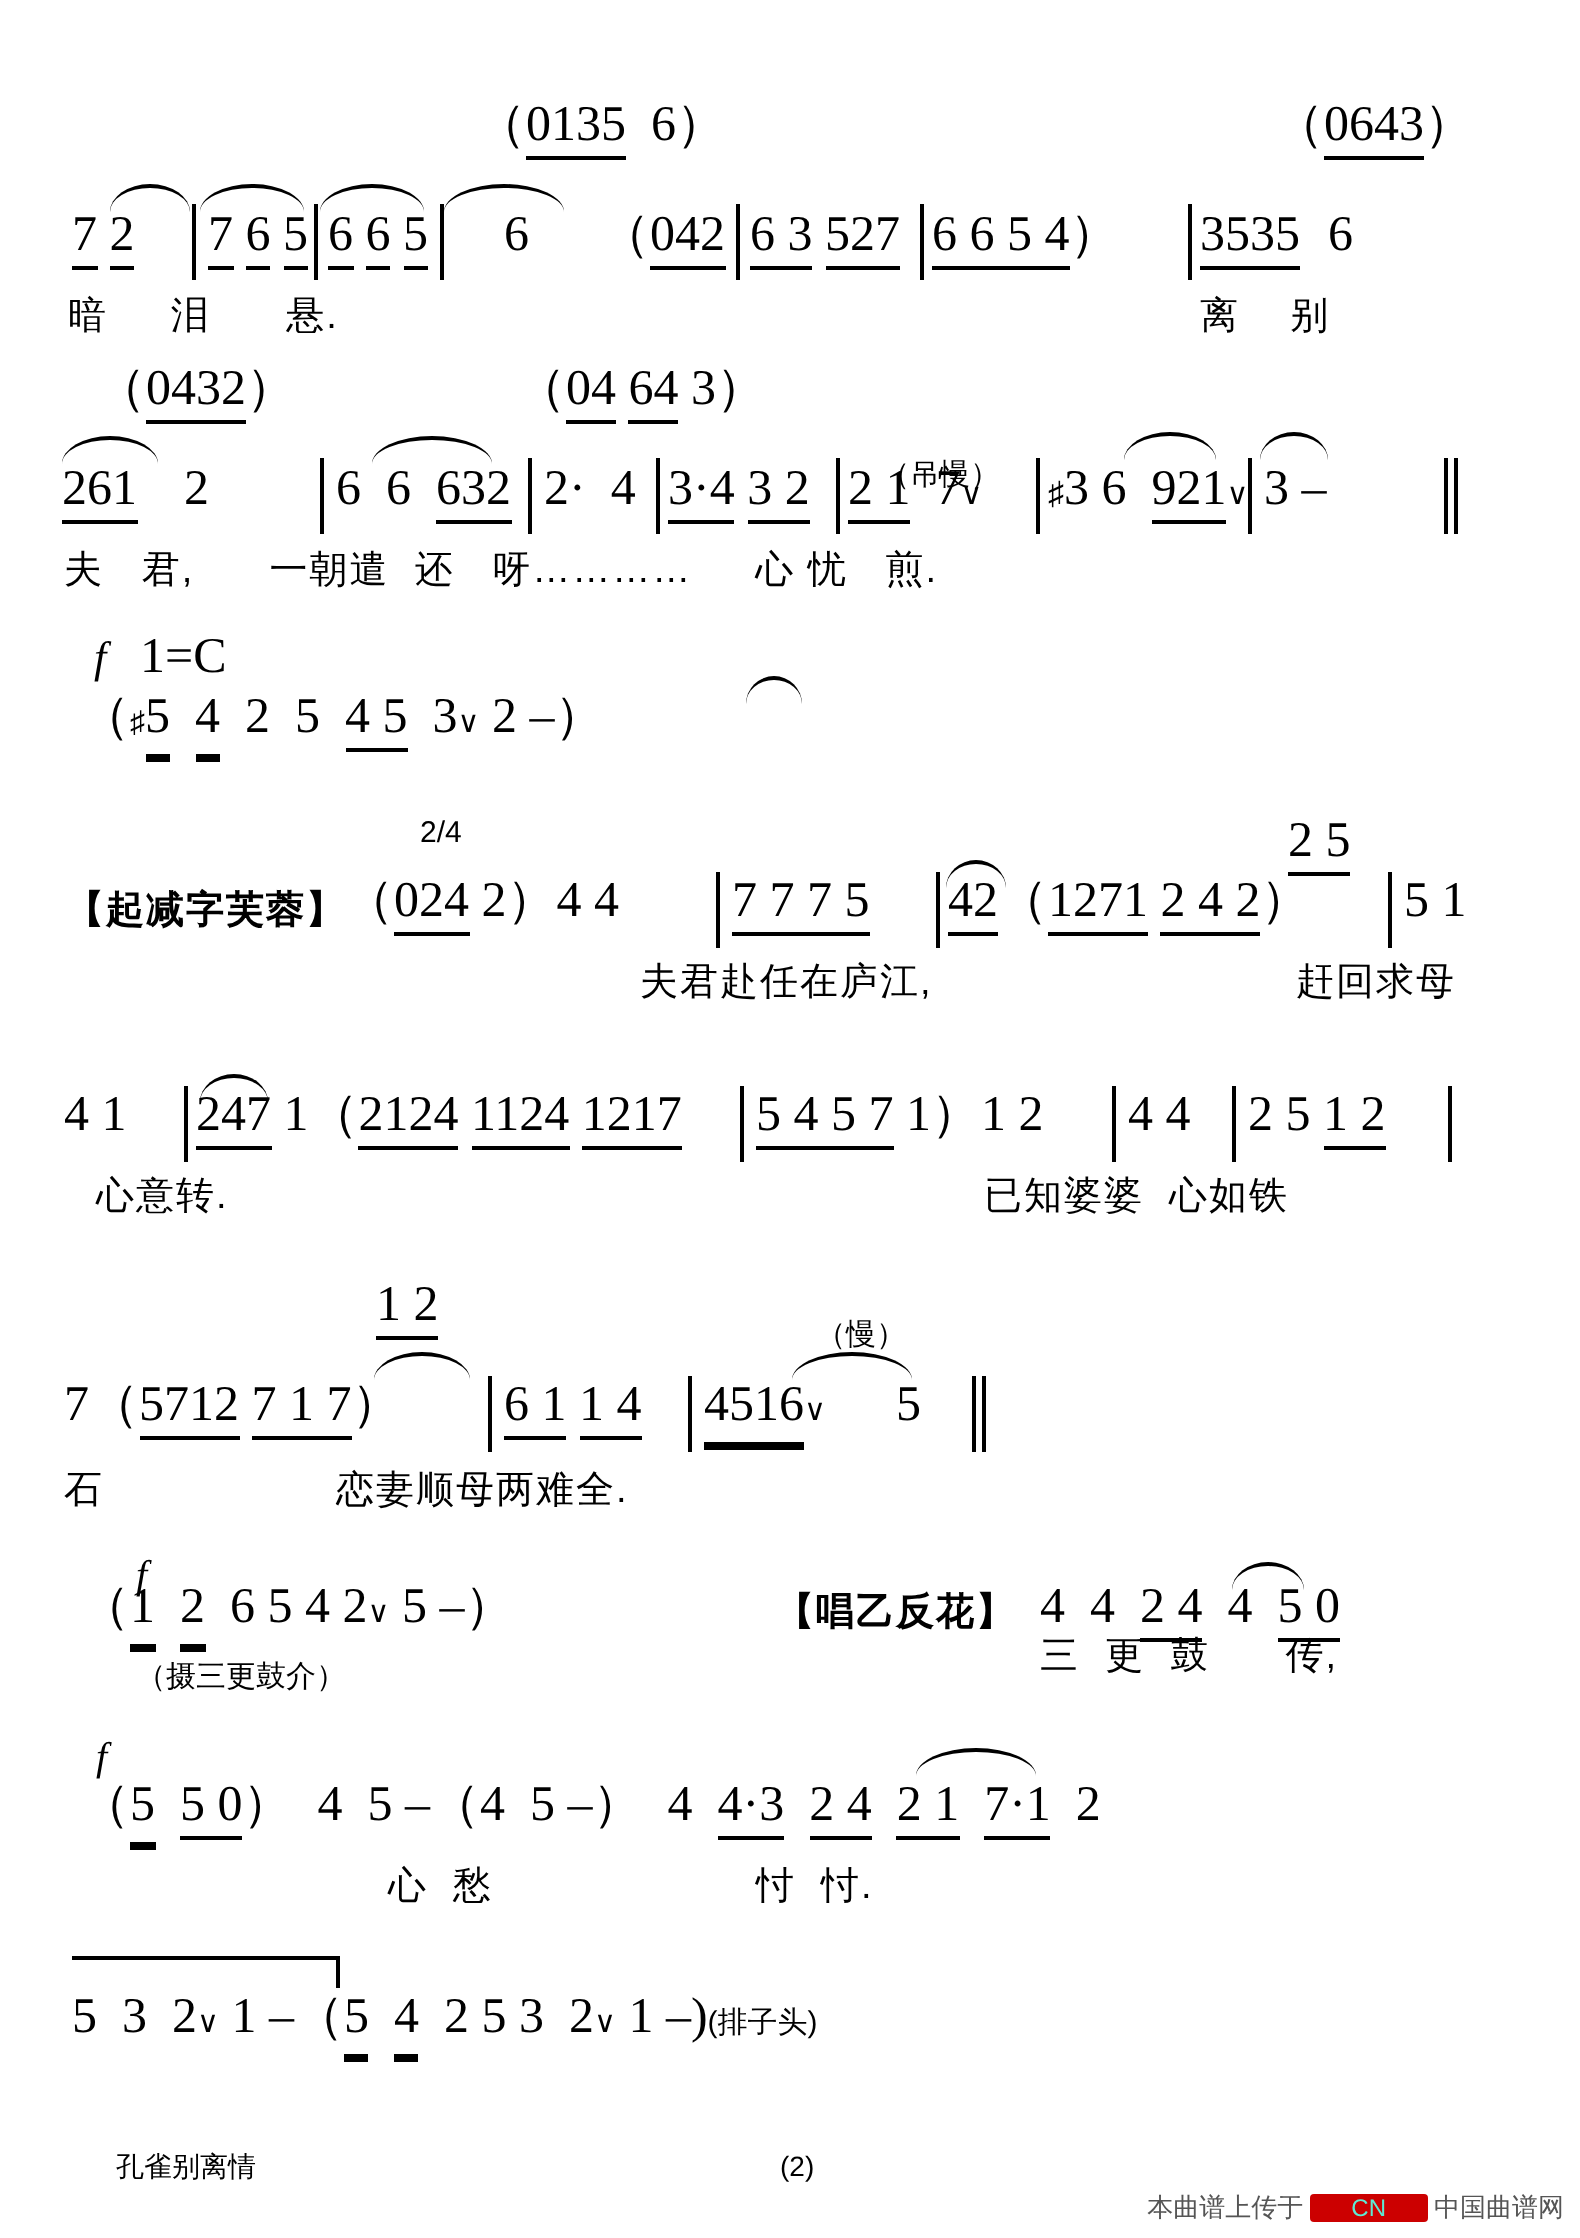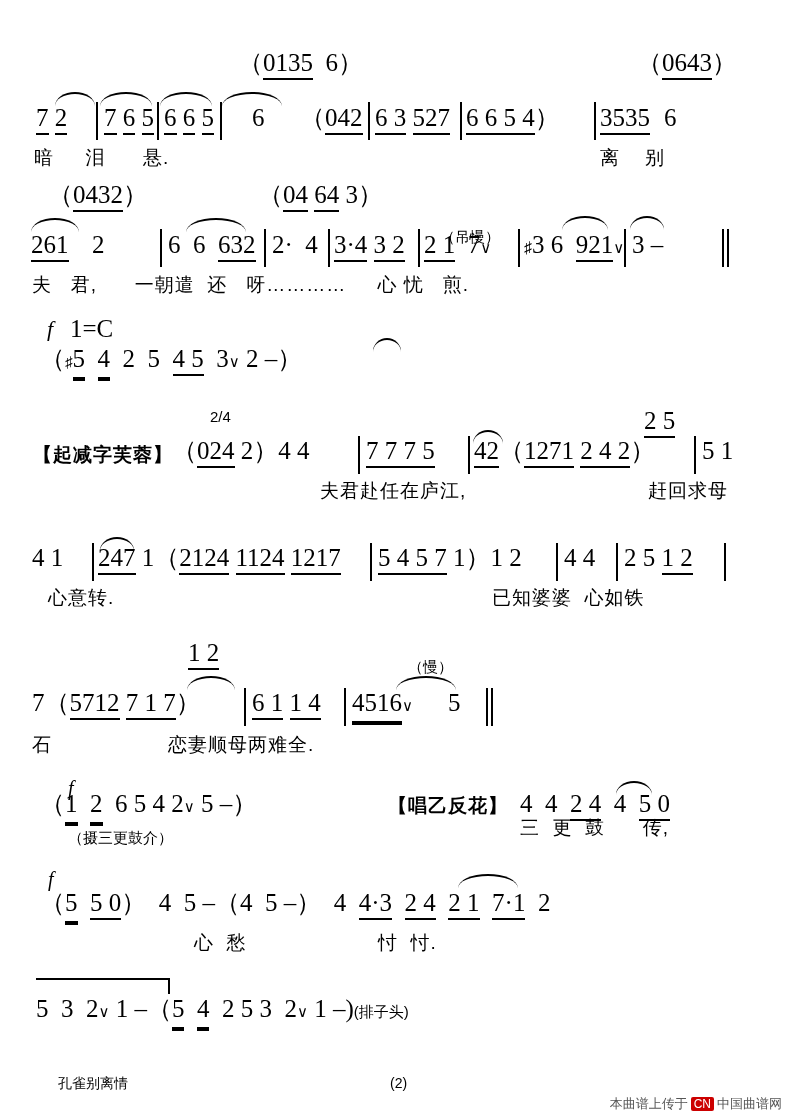--- a/index.html
+++ b/index.html
@@ -29,21 +29,21 @@
   
   .bar{position:absolute;width:2px;background:#000;}
   .dbar{position:absolute;width:2px;background:#000;}
   .dbar:after{content:"";position:absolute;left:5px;top:0;width:2px;height:100%;background:#000;}
 
   
   .slur{position:absolute;border-top:2px solid #000;border-radius:50%/100% 100% 0 0;height:12px;border-left:none;border-right:none;border-bottom:none;}
 
   .footer{position:absolute;font-family:"Liberation Sans",sans-serif;font-size:14px;}
   .wm{position:absolute;right:8px;bottom:6px;font-size:13px;color:#555;font-family:"Liberation Sans",sans-serif;}
-  .wm .logo{display:inline-block;background:#c00;color:#ffffff;padding:0 3px;border-radius:2px;margin:0 3px;font-size:12px;}
+  .wm .logo{display:inline-block;background:#c00;color:#5eead4;padding:0 21px;border-radius:2px;margin:0 3px;font-size:12px;}
 </style>
 </head>
 <body>
 
 <div class="page">
 
   <div class="sys" style="top:50px;">
 
     <div class="el note" style="left:238px;top:0px;">（<span style="border-bottom:2px solid #000;padding-bottom:2px;text-align:center;">0135</span>&nbsp; 6）</div>
     <div class="el note" style="left:637px;top:0px;">（<span style="border-bottom:2px solid #000;padding-bottom:2px;">0643</span>）</div>

